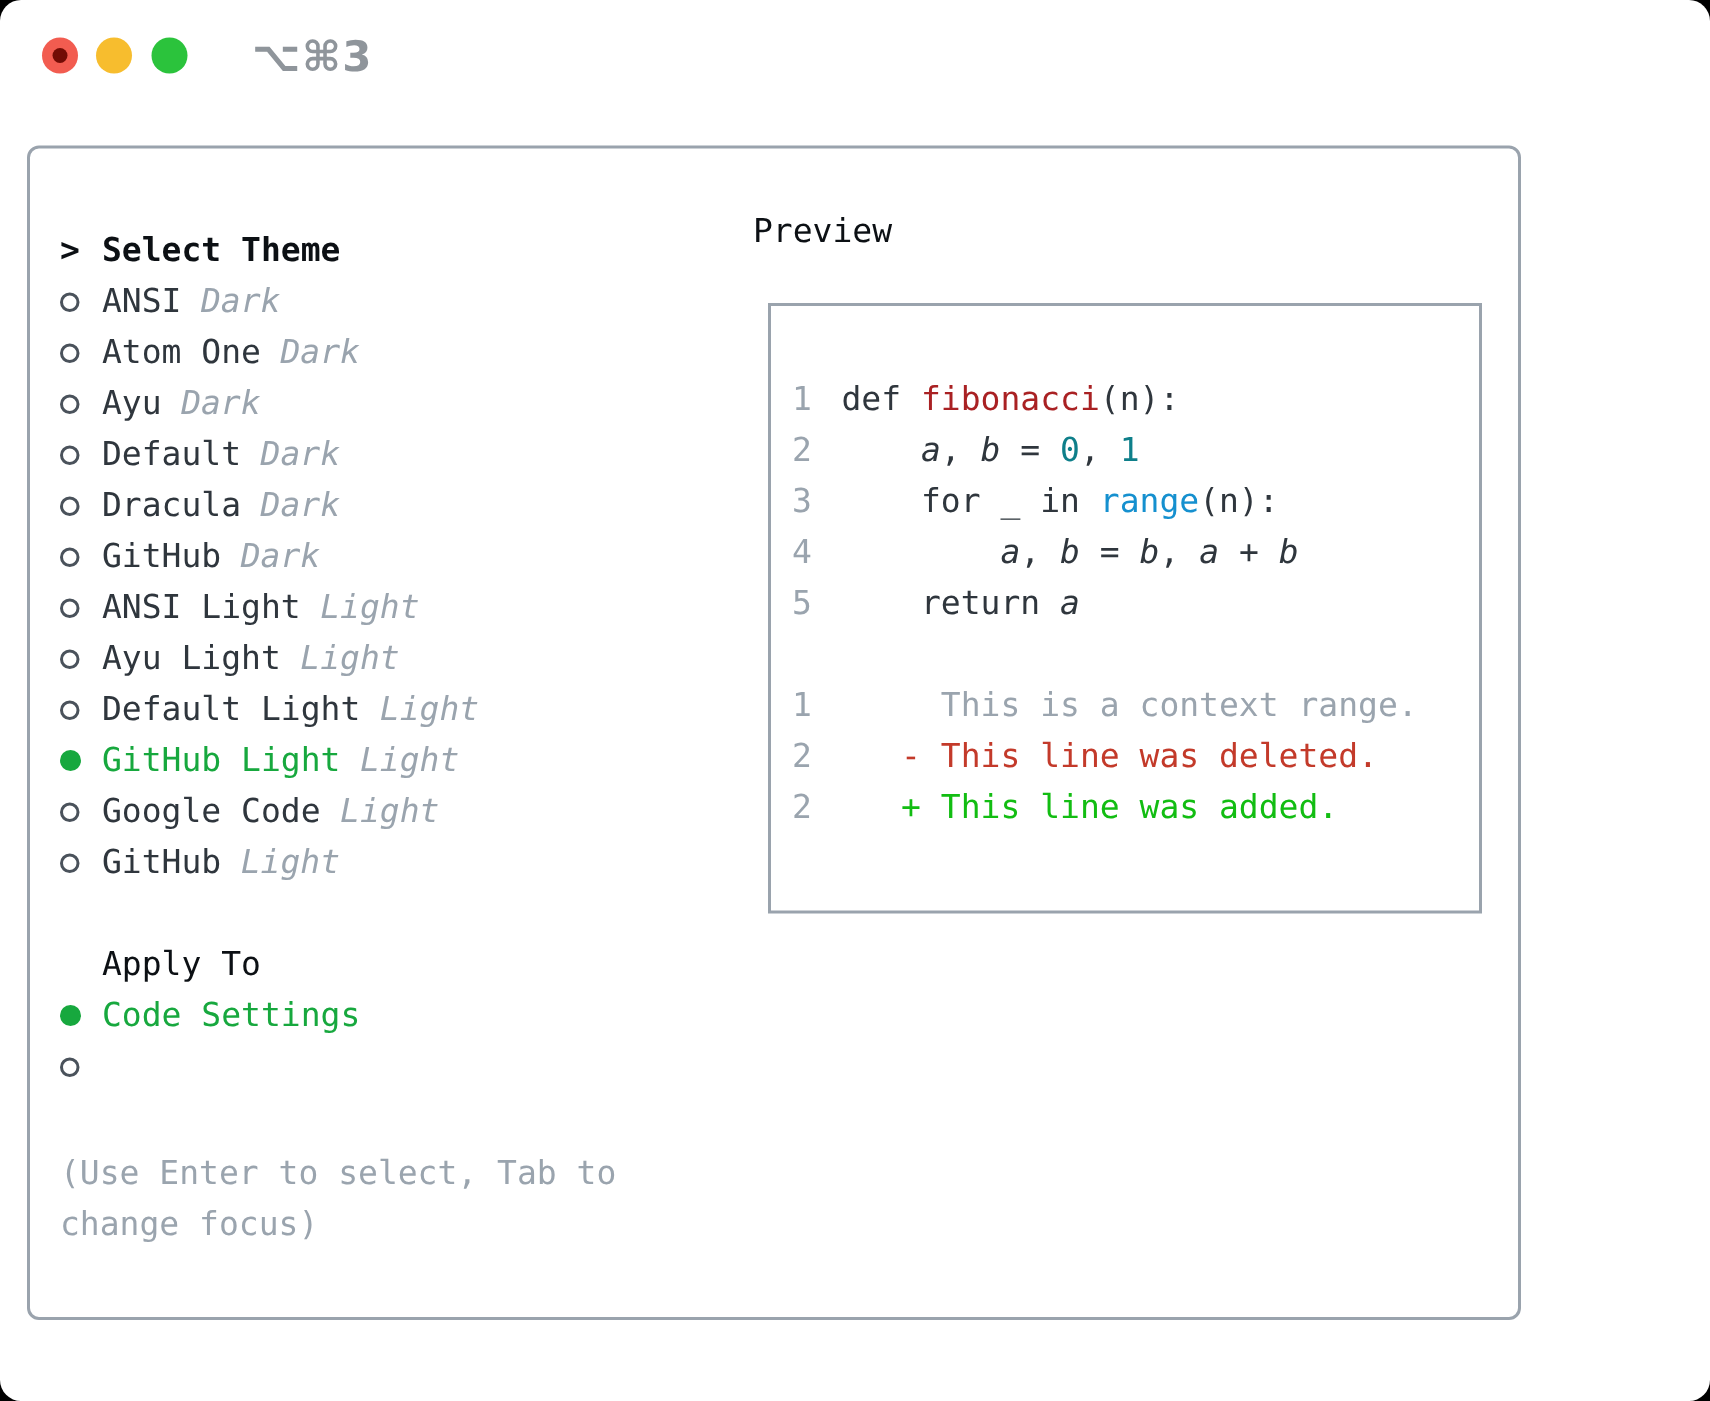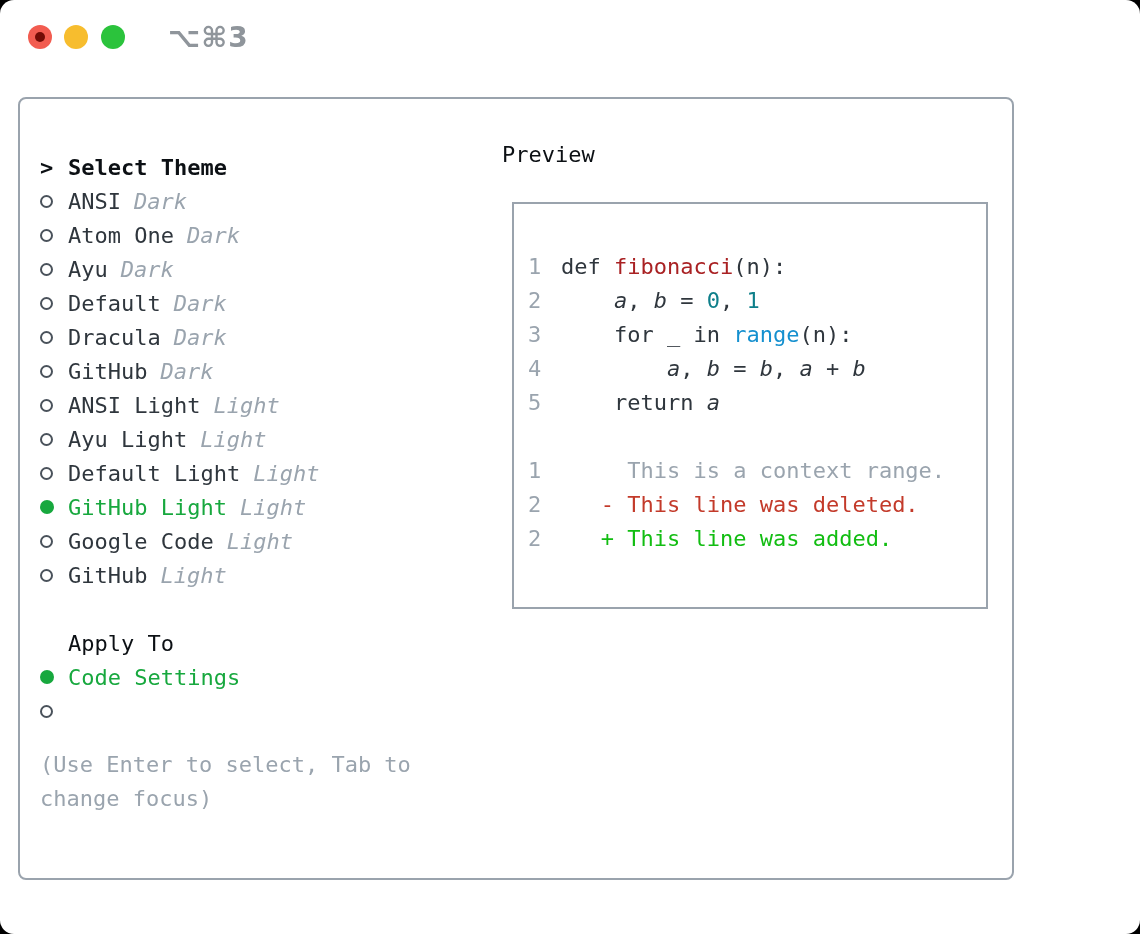--- a/index.html
+++ b/index.html
@@ -46,21 +46,21 @@
   .hdr{font-weight:bold;color:var(--text-heading);}
   .radio{
     width:13px;height:13px;box-sizing:border-box;
     border:2px solid var(--radio-ring);border-radius:50%;
   }
   .radio.filled{width:14px;height:14px;border:none;background:var(--selected-green);}
   .tname{color:var(--text-primary);}
   .item.selected .tname{color:var(--selected-green);}
   .ttag{color:var(--text-muted);margin-left:13px;font-style:italic;}
   .apply-hdr .hlabel{color:var(--text-heading);}
-  .help{color:var(--text-muted);line-height:34px;margin-top:20px;}
+  .help{color:var(--text-muted);line-height:34px;margin-top:38px;}
   
   .preview-hdr{
     position:absolute;left:482px;top:38px;height:34px;
     display:flex;align-items:center;
     font-size:22px;font-weight:normal;color:var(--text-heading);
   }
   .preview-box{
     position:absolute;left:492px;top:103px;width:476px;height:407px;
     box-sizing:border-box;
     border:2px solid var(--border-gray);

